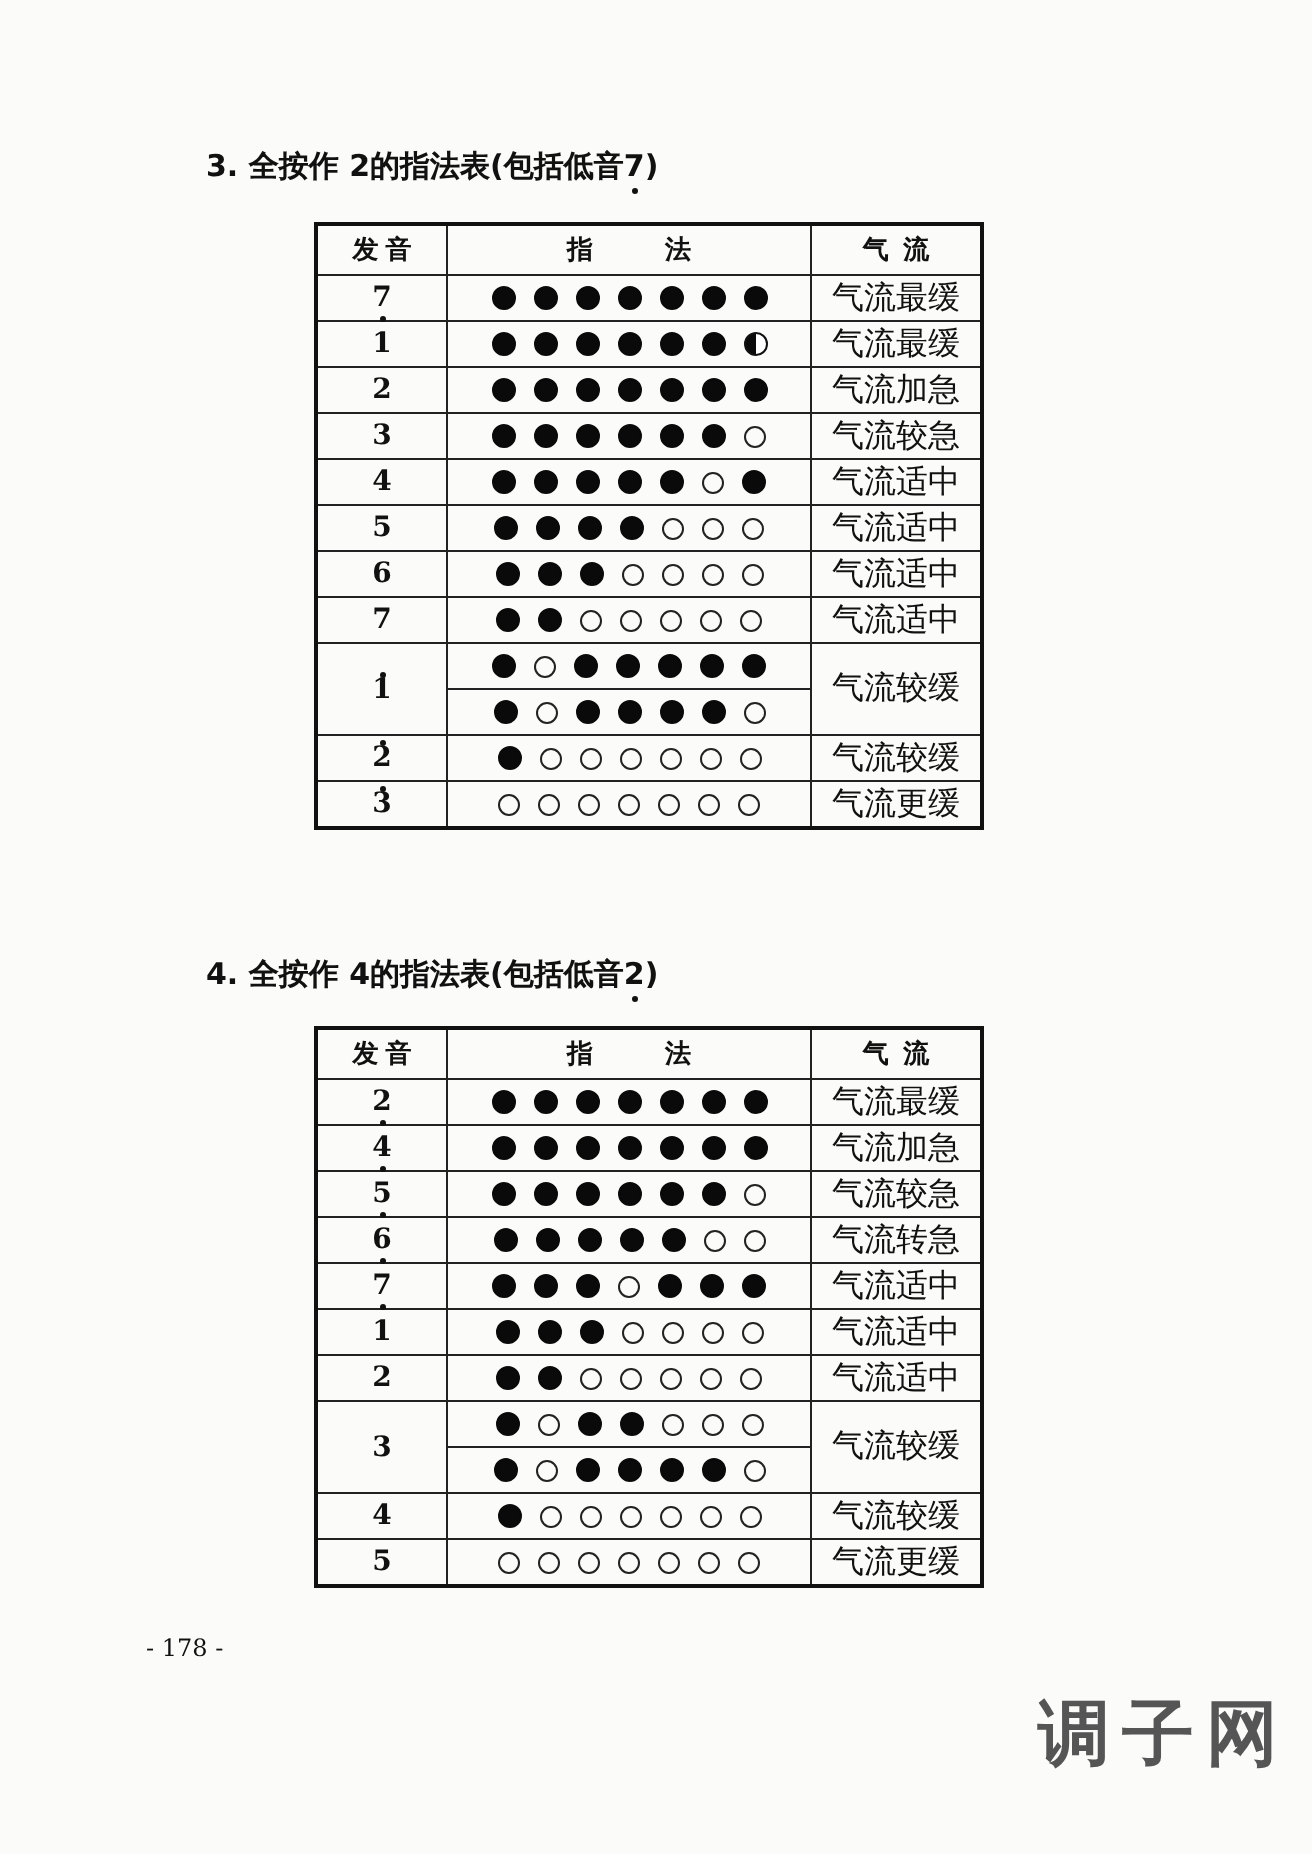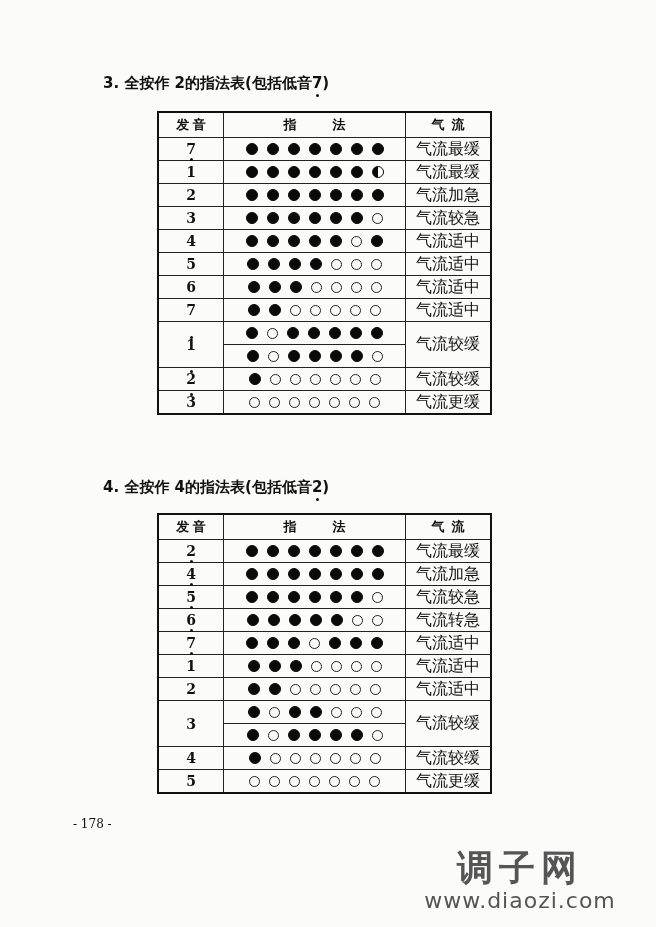--- a/index.html
+++ b/index.html
@@ -57,21 +57,21 @@
   .hole.open { background: transparent; border: 1px solid #222; width: 11px; height: 11px; }
   .hole.half {
     border: 1px solid #111;
     background: linear-gradient(to right, #0a0a0a 0 50%, #fff 50% 100%);
   }
   .page-number {
     position: absolute; left: 73px; top: 817px;
     font-size: 12px; font-family: "DejaVu Serif", "Liberation Serif", serif;
   }
   .watermark {
-    position: absolute; left: 395px; top: 848px; width: 250px; text-align: center;
+    position: absolute; left: 395px; top: 848px; width: 250px; text-align: right;
     color: #4a4a4a; font-family: "DejaVu Sans", "Liberation Sans", sans-serif;
   }
   .wm-cn { font-size: 36px; font-weight: bold; letter-spacing: 6px; line-height: 40px; color: #555; }
   .wm-url { font-size: 22px; line-height: 26px; letter-spacing: 1px; color: #555; }
 </style>
 </head>
 <body>
 
 <div class="section-title" style="top:74px;">
   <span>3.</span>
@@ -447,14 +447,13 @@
         </td>
         <td class="air" rowspan="1">气流更缓</td>
       </tr>
     </tbody>
 </table>
 
 <div class="page-number">- 178 -</div>
 
 <div class="watermark">
   <div class="wm-cn">调子网</div>
-  <div class="wm-url">www.diaozi.com</div>
 </div>
 
 </body></html>

